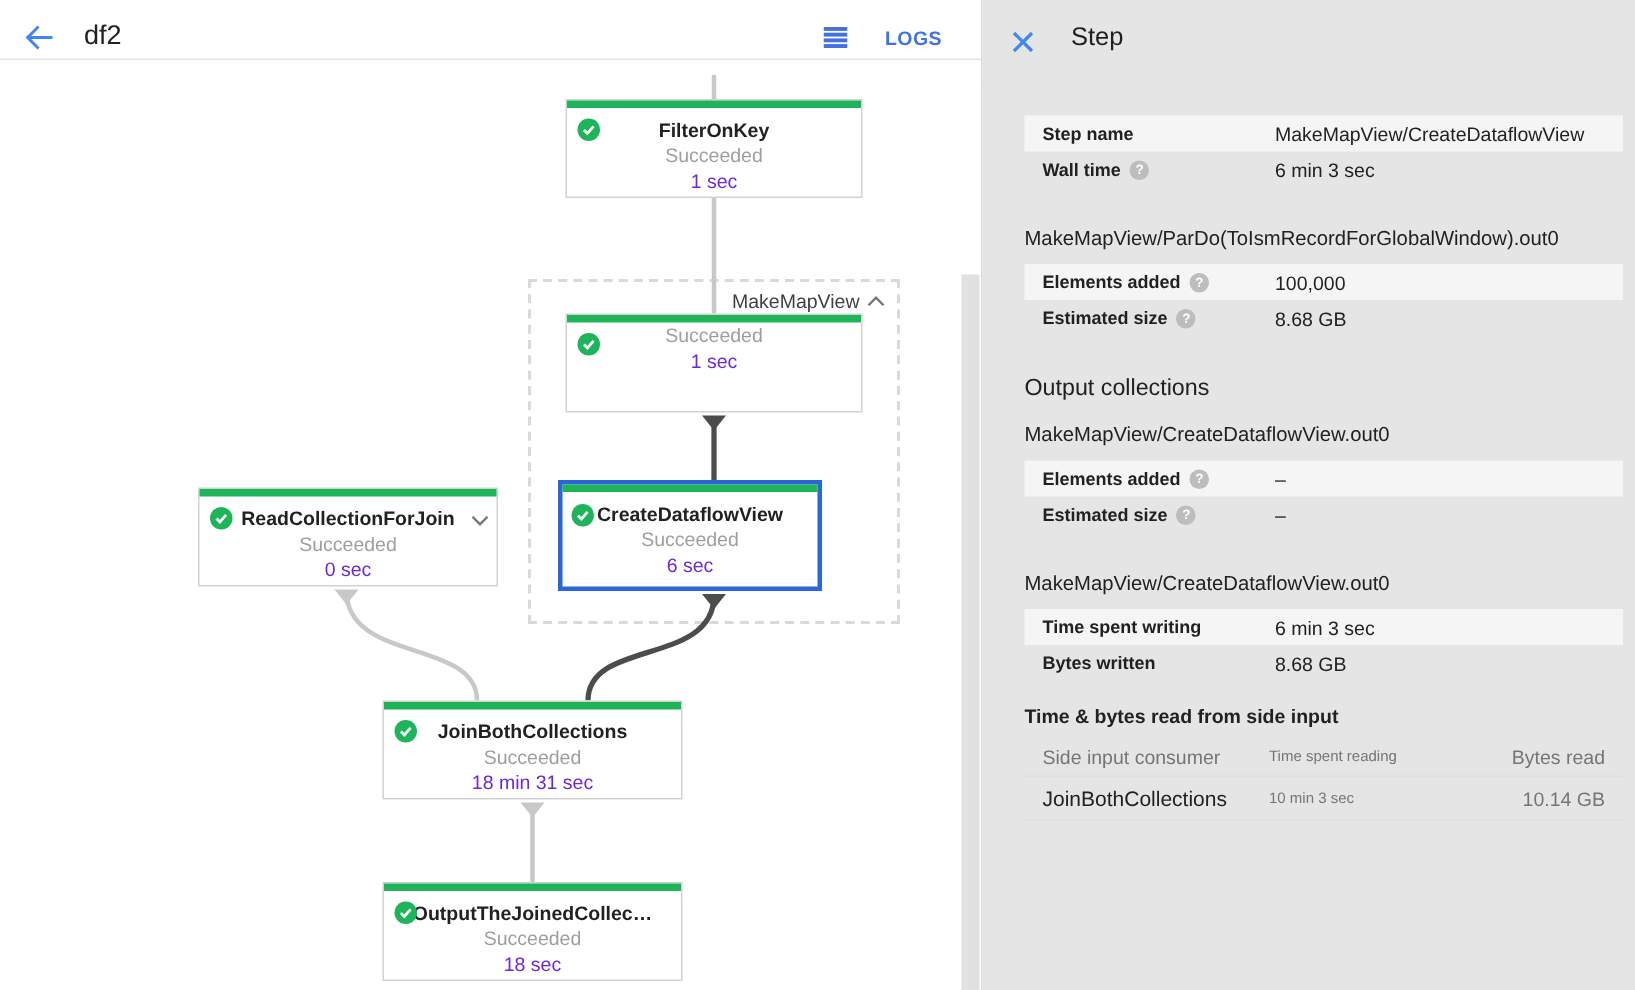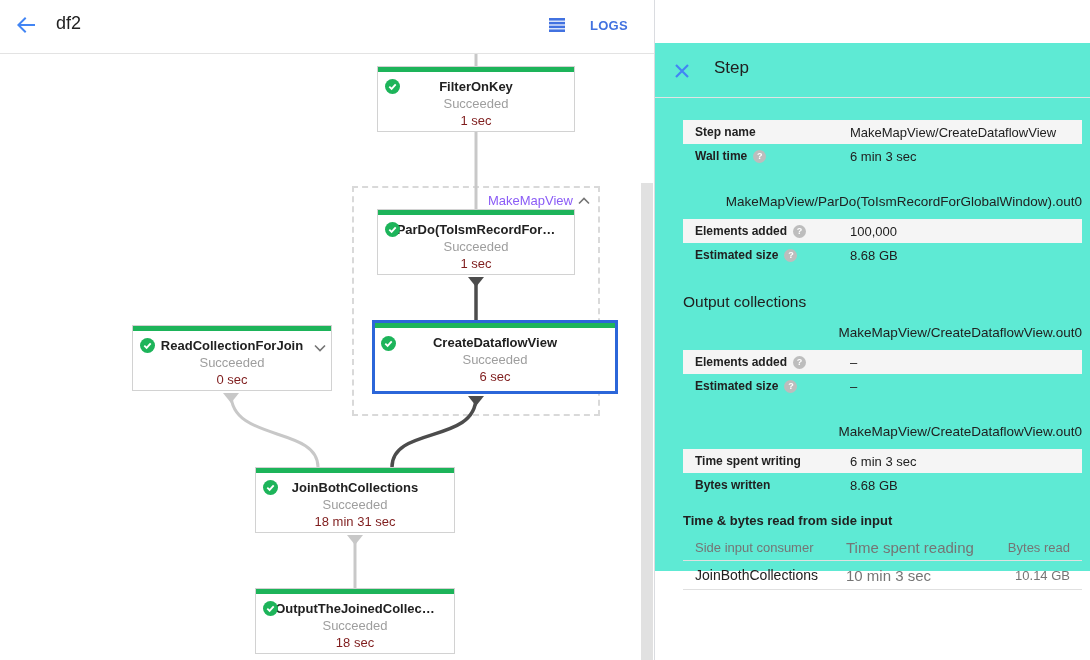--- a/index.html
+++ b/index.html
@@ -1,95 +1,95 @@
 <!DOCTYPE html>
 <html><head>
 <meta charset="utf-8">
 <style>
   * { margin:0; padding:0; box-sizing:border-box; }
   html,body { width:1090px; height:660px; background:#fff; overflow:hidden;
     font-family:"Liberation Sans","DejaVu Sans",sans-serif; color:#212121; }
 
   
-  .lheader { position:absolute; left:0; top:0; width:654px; height:54px;
+  .lheader { position:absolute; left:0; top:0; width:654px; height:40px;
     border-bottom:1px solid #e3e3e3; background:#fff; z-index:30; }
   .back-btn { position:absolute; left:12px; top:11px; width:28px; height:28px;
     color:#4285f4; cursor:pointer; }
   .job-title { position:absolute; left:56px; top:13px; font-size:18px; color:#212121; }
   .logs-btn { position:absolute; right:26px; top:15px; height:20px; display:flex;
     align-items:center; gap:25px; color:#4272e0; font-size:13px; font-weight:bold;
     letter-spacing:.3px; cursor:pointer; }
 
   
   .canvas { position:absolute; left:0; top:50px; width:654px; height:610px; background:#fff; }
   .edges { position:absolute; left:0; top:0; z-index:2; }
   .group-box { position:absolute; left:352px; top:136px; width:248px; height:230px;
     border:2px dashed #d9d9d9; background:transparent; z-index:1; }
   .group-label { position:absolute; top:5px; right:8px; display:flex; align-items:center;
-    gap:5px; color:#8b5cf6; font-size:13px; cursor:pointer; }
+    gap:5px; color:#404040; font-size:13px; cursor:pointer; }
 
   .node { position:absolute; width:198px; height:66px; background:#fff;
     border:1px solid #d2d2d2; z-index:5; text-align:center; cursor:pointer; }
   .node .bar { height:5px; background:#1db45a; }
   .node .ttl { font-size:13px; font-weight:bold; line-height:17px; margin-top:6px;
     white-space:nowrap; overflow:hidden; color:#212121; }
   .node .st  { font-size:13px; line-height:17px; color:#9e9e9e; }
-  .node .tm  { font-size:13px; line-height:17px; color:#7f1d1d; }
+  .node .tm  { font-size:13px; line-height:17px; color:#6d28d9; }
   .check { position:absolute; left:7px; top:12px; width:15px; height:15px; border-radius:50%;
     background:#1db45a; display:flex; align-items:center; justify-content:center; }
   .node-expander { position:absolute; right:5px; top:12px; color:#757575; cursor:pointer; }
 
-  .node.sel { width:246px; height:74px; border:3px solid #2b66d9; }
+  .node.sel { width:176px; height:74px; border:3px solid #2b66d9; }
   .node.sel .check { left:6px; top:13px; }
 
   .n-filter { left:377px; top:16px; }
   .n-pardo  { left:377px; top:159px; }
   .n-create { left:372px; top:270px; }
   .n-read   { left:132px; top:275px; width:200px; }
   .n-join   { left:255px; top:417px; width:200px; }
   .n-output { left:255px; top:538px; width:200px;text-align:center; }
 
   .vscrollbar { position:absolute; left:641px; top:133px; width:12px; height:477px;
     background:#e1e1e1; z-index:8; cursor:pointer; }
 
   
   .divider { position:absolute; left:654px; top:0; width:1px; height:660px;
     background:#dadce0; z-index:40; }
 
   
-  .panel { position:absolute; left:655px; top:0; width:435px; height:528px;
-    background:#5eead4; z-index:20;margin-top:43px; }
+  .panel { position:absolute; left:655px; top:0; width:435px; height:660px;
+    background:#e5e5e5; z-index:20; }
   .pheader { position:relative; height:55px; border-bottom:1px solid #e3e3e3; }
   .close-btn { position:absolute; left:17px; top:18px; width:20px; height:20px; cursor:pointer; }
   .ptitle { position:absolute; left:59px; top:15px; font-size:17px; color:#212121; }
   .pbody { padding:22px 8px 0 28px; }
 
   .sect { margin-top:26px; }
   .sect:first-child { margin-top:0; }
   .shead { font-size:15.5px; color:#212121; margin-bottom:10px; }
-  .coll  { font-size:13.5px; color:#212121; margin:14px 0 10px;text-align:right; }
+  .coll  { font-size:13.5px; color:#212121; margin:14px 0 10px; }
 
   .mrow { display:flex; align-items:center; height:24px; padding:0 12px; }
   .mrow.alt { background:#f5f5f5; }
   .mlabel { width:155px; font-size:12px; font-weight:bold; color:#212121;
     display:flex; align-items:center; gap:6px; }
   .help { width:13px; height:13px; border-radius:50%; background:#bdbdbd; color:#fff;
     font-size:9px; font-weight:bold; display:inline-flex; align-items:center;
     justify-content:center; cursor:pointer; flex:none; }
   .mvalue { font-size:13px; color:#212121; }
 
   .tbl-head { font-size:13px; font-weight:bold; color:#212121; margin-top:16px; }
   .tbl { margin-top:6px; }
   .trow { display:grid; grid-template-columns:1fr 138px 86px; align-items:center;
     padding:0 12px; }
   .trow.hdr { height:26px; font-size:13px; color:#757575; }
   .trow.data { height:30px; border-top:1px solid #e0e0e0; border-bottom:1px solid #e0e0e0; }
   .trow .c1 { font-size:14px; color:#212121; }
   .trow.hdr .c1 { font-size:13px; color:#757575; }
-  .trow .c2 { font-size:15px; color:#757575; }
+  .trow .c2 { font-size:10px; color:#757575; }
   .trow .c3 { font-size:13px; color:#757575; text-align:right; }
 </style>
 </head>
 <body>
 
 <div class="lheader">
   <div class="back-btn">
     <svg width="28" height="28" viewBox="0 0 28 28">
       <path d="M23 13H8.8l5.6-5.6L13 6l-8 8 8 8 1.4-1.4L8.8 15H23z" fill="#4285f4"></path>
     </svg>
@@ -149,21 +149,20 @@
     <div class="tm">1 sec</div>
   </div>
 
   <div class="node n-pardo">
     <div class="bar"></div>
     <span class="check">
       <svg width="11" height="11" viewBox="0 0 12 12">
           <path d="M2.5 6.2 L5 8.7 L9.5 3.6" fill="none" stroke="#fff" stroke-width="2"></path>
         </svg>
     </span>
-    <div class="ttl">ParDo(ToIsmRecordFor…</div>
     <div class="st">Succeeded</div>
     <div class="tm">1 sec</div>
   </div>
 
   <div class="node sel n-create">
     <div class="bar"></div>
     <span class="check">
       <svg width="11" height="11" viewBox="0 0 12 12">
           <path d="M2.5 6.2 L5 8.7 L9.5 3.6" fill="none" stroke="#fff" stroke-width="2"></path>
         </svg>

